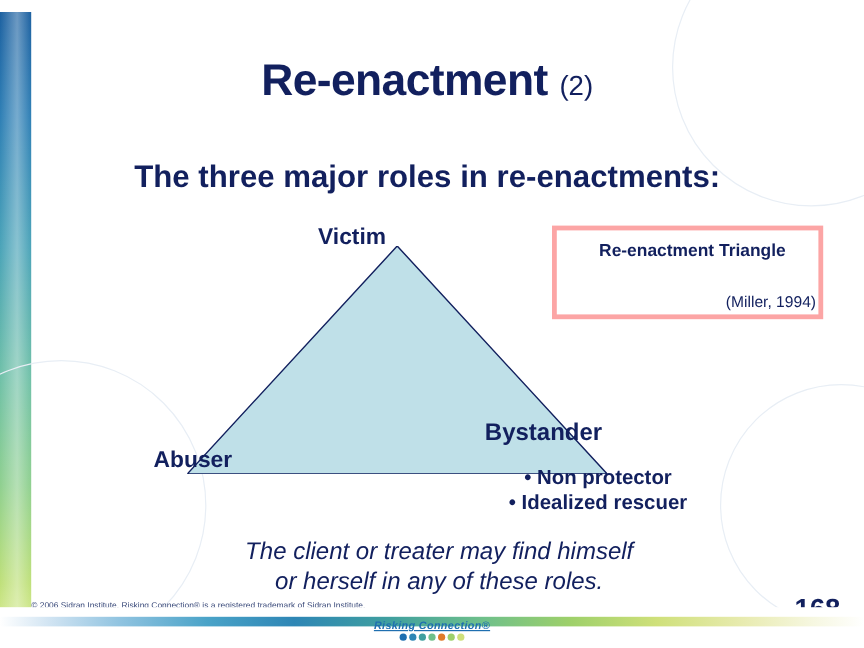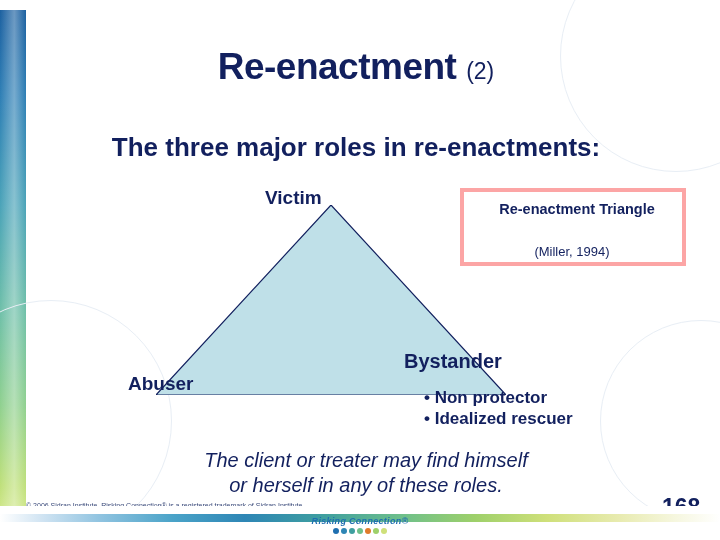--- a/index.html
+++ b/index.html
@@ -125,20 +125,21 @@
   .label-bystander { left: 378px; top: 340px; font-size: 20px; }
 
   .bullets {
     position: absolute;
     left: 398px;
     top: 377px;
     color: #12205e;
     font-size: 17px;
     font-weight: bold;
     line-height: 21px;
+    text-align: center;
   }
   .bullets div { white-space: nowrap; }
 
   .callout {
     position: absolute;
     left: 434px;
     top: 178px;
     width: 226px;
     height: 78px;
     background: #ffffff;
@@ -154,21 +155,21 @@
     color: #12205e;
     font-size: 14.5px;
     font-weight: bold;
     white-space: nowrap;
   }
   .callout-cite {
     position: absolute;
     left: 0;
     top: 52px;
     width: 216px;
-    text-align: center;
+    text-align: right;
     color: #12205e;
     font-size: 13px;
     white-space: nowrap;
   }
 
   .closing {
     position: absolute;
     left: 60px;
     top: 438px;
     width: 560px;
@@ -225,20 +226,21 @@
     height: 22px;
     text-align: center;
   }
   .logo-text {
     color: #1f6fb0;
     font-size: 9px;
     font-style: italic;
     font-weight: bold;
     letter-spacing: 0.3px;
     white-space: nowrap;
+    text-decoration: underline;
   }
   .logo-dots {
     margin-top: 2px;
     display: flex;
     justify-content: center;
     gap: 2px;
   }
   .logo-dots span {
     display: block;
     width: 6px;

